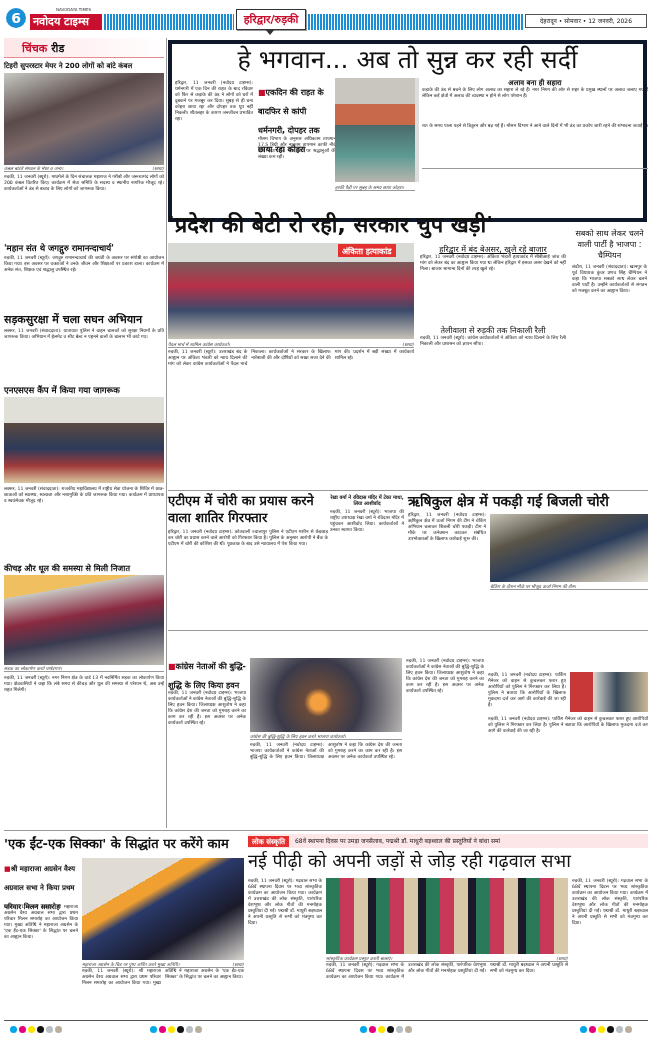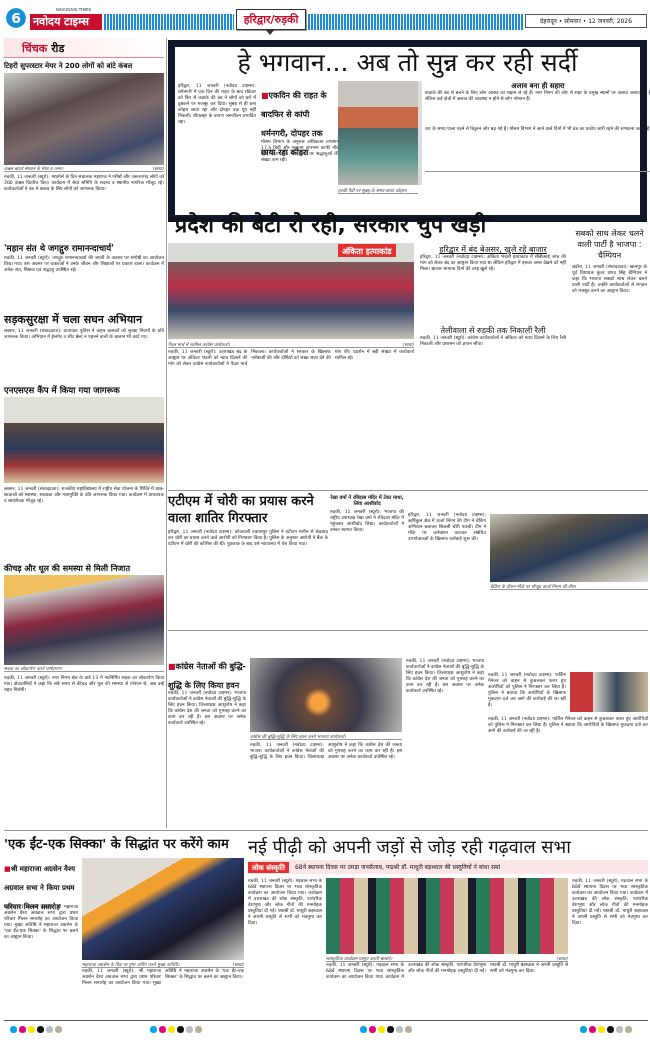--- a/index.html
+++ b/index.html
@@ -12,21 +12,21 @@
   .stripe { top: 14px; height: 16px; background: repeating-linear-gradient(90deg, #1a8fd6 0 2px, #fff 2px 3px); }
   .section-tag { left: 236px; top: 9px; width: 70px; height: 21px; border: 1px solid #333; background: #fff; color: #c8102e; font-weight: bold; font-size: 11px; text-align: center; line-height: 19px; box-shadow: 1px 1px 0 #999; }
   .section-tag::after { content: ""; position: absolute; left: 28px; bottom: -6px; border-left: 5px solid transparent; border-right: 5px solid transparent; border-top: 6px solid #333; }
   .dateline { left: 525px; top: 14px; width: 122px; height: 14px; border: 1px solid #555; background: #fff; font-size: 6px; line-height: 12px; text-align: center; }
   .col-text { font-size: 4.6px; line-height: 6px; color: #222; text-align: justify; overflow: hidden; }
   .hl { font-weight: bold; color: #111; }
   .photo { background: linear-gradient(135deg, #7a8a96, #b8a89a 40%, #6f6a68 70%, #a9b3b8); }
   .caption { font-size: 4.5px; color: #444; font-style: italic; border-bottom: 1px solid #999; }
   .rule-v { width: 1px; background: #999; }
   .rule-h { height: 1px; background: #999; }
-  .red-box { border: 7px solid #0f172a; }
+  .red-box { border: 4px solid #0f172a; }
   .bullet { color: #c8102e; }
   .label-red { background: #e53030; color: #fff; font-weight: bold; font-size: 8px; padding: 1px 4px; }
   .cmyk { display: flex; gap: 2px; }
   .cmyk span { width: 7px; height: 7px; border-radius: 50%; display: inline-block; }
 </style>
 </head>
 <body>
 
 <div class="abs masthead">
   <div class="abs page-no">6</div>
@@ -111,20 +111,21 @@
   <div style="font-size:13px;font-weight:bold;line-height:17px;">एटीएम में चोरी का प्रयास करने वाला शातिर गिरफ्तार</div>
   <div class="col-text" style="height:96px;margin-top:3px;">हरिद्वार, 11 जनवरी (नवोदय टाइम्स): कोतवाली ज्वालापुर पुलिस ने एटीएम मशीन से छेड़छाड़ कर चोरी का प्रयास करने वाले आरोपी को गिरफ्तार किया है। पुलिस के अनुसार आरोपी ने बैंक के एटीएम में चोरी की कोशिश की थी। पूछताछ के बाद उसे न्यायालय में पेश किया गया।</div>
 </div>
 
 <div class="abs" style="left:330px;top:494px;width:74px;height:134px;">
   <div style="font-size:5px;text-align:center;font-weight:bold;">रेखा वर्मा ने रविदास मंदिर में टेका माथा, लिया आशीर्वाद</div>
   <div class="col-text" style="height:116px;margin-top:3px;">रुड़की, 11 जनवरी (ब्यूरो): भाजपा की राष्ट्रीय उपाध्यक्ष रेखा वर्मा ने रविदास मंदिर में पहुंचकर आशीर्वाद लिया। कार्यकर्ताओं ने उनका स्वागत किया।</div>
 </div>
 
 <div class="abs" style="left:408px;top:492px;width:240px;height:136px;">
+  <div style="font-size:14px;font-weight:bold;line-height:18px;">ऋषिकुल क्षेत्र में पकड़ी गई बिजली चोरी</div>
   <div class="abs col-text" style="left:0;top:20px;width:78px;height:112px;">हरिद्वार, 11 जनवरी (नवोदय टाइम्स): ऋषिकुल क्षेत्र में ऊर्जा निगम की टीम ने चेकिंग अभियान चलाकर बिजली चोरी पकड़ी। टीम ने मौके पर कनेक्शन काटकर संबंधित उपभोक्ताओं के खिलाफ कार्रवाई शुरू की।</div>
   <div class="abs photo" style="left:82px;top:22px;width:158px;height:68px;background:linear-gradient(160deg,#c9c4b8,#5a5448 30%,#2a3c5a 55%,#a9a49a 80%,#e0ddd5);"></div>
   <div class="abs caption" style="left:82px;top:91px;width:158px;">चेकिंग के दौरान मौके पर मौजूद ऊर्जा निगम की टीम।</div>
 </div>
 
 <div class="abs rule-h" style="left:168px;top:630px;width:480px;"></div>
 
 <div class="abs" style="left:168px;top:632px;width:318px;height:190px;">
   <div class="abs" style="left:0;top:22px;width:78px;">
     <span class="bullet" style="font-size:8px;">■</span><span class="hl" style="font-size:8px;line-height:10px;">कांग्रेस नेताओं की बुद्धि-शुद्धि के लिए किया हवन</span>
@@ -152,25 +153,25 @@
   <div class="abs col-text" style="left:0;top:70px;width:74px;height:106px;">रुड़की, 11 जनवरी (ब्यूरो): श्री महाराजा अग्रसेन वैश्य अग्रवाल सभा द्वारा प्रथम परिवार मिलन समारोह का आयोजन किया गया। मुख्य अतिथि ने महाराजा अग्रसेन के 'एक ईंट-एक सिक्का' के सिद्धांत पर चलने का आह्वान किया।</div>
   <div class="abs photo" style="left:78px;top:24px;width:162px;height:102px;background:linear-gradient(150deg,#e0dcd4 0 30%,#f0a030 30% 38%,#2a3a6a 45%,#1a1a2a 70%,#d9d6d0);"></div>
   <div class="abs caption" style="left:78px;top:127px;width:162px;display:flex;justify-content:space-between;">
     <span>महाराजा अग्रसेन के चित्र पर पुष्प अर्पित करते मुख्य अतिथि।</span>
     <span>(छाया)</span>
   </div>
   <div class="abs col-text" style="left:78px;top:134px;width:162px;height:42px;column-count:2;column-gap:4px;">रुड़की, 11 जनवरी (ब्यूरो): श्री महाराजा अग्रसेन वैश्य अग्रवाल सभा द्वारा प्रथम परिवार मिलन समारोह का आयोजन किया गया। मुख्य अतिथि ने महाराजा अग्रसेन के 'एक ईंट-एक सिक्का' के सिद्धांत पर चलने का आह्वान किया।</div>
 </div>
 
 <div class="abs" style="left:248px;top:834px;width:400px;height:180px;">
-  <div style="font-size:18px;line-height:26px;">नई पीढ़ी को अपनी जड़ों से जोड़ रही गढ़वाल सभा</div>
   <div style="display:flex;align-items:center;background:#fde6e8;height:14px;">
     <span class="label-red" style="font-size:7px;">लोक संस्कृति</span>
     <span style="font-size:6px;margin-left:6px;white-space:nowrap;overflow:hidden;">68वें स्थापना दिवस पर उमड़ा जनसैलाब, पद्मश्री डॉ. माधुरी बड़थ्वाल की प्रस्तुतियों ने बांधा समां</span>
   </div>
+  <div style="font-size:18px;line-height:26px;">नई पीढ़ी को अपनी जड़ों से जोड़ रही गढ़वाल सभा</div>
   <div class="abs col-text" style="left:0;top:44px;width:74px;height:132px;">रुड़की, 11 जनवरी (ब्यूरो): गढ़वाल सभा के 68वें स्थापना दिवस पर भव्य सांस्कृतिक कार्यक्रम का आयोजन किया गया। कार्यक्रम में उत्तराखंड की लोक संस्कृति, पारंपरिक वेशभूषा और लोक गीतों की मनमोहक प्रस्तुतियां दी गईं। पद्मश्री डॉ. माधुरी बड़थ्वाल ने अपनी प्रस्तुति से सभी को मंत्रमुग्ध कर दिया।</div>
   <div class="abs photo" style="left:78px;top:44px;width:242px;height:76px;background:repeating-linear-gradient(90deg,#2a7a5a 0 14px,#c83858 14px 28px,#d8c8a8 28px 42px,#1a1a2a 42px 50px);"></div>
   <div class="abs caption" style="left:78px;top:121px;width:242px;display:flex;justify-content:space-between;">
     <span>सांस्कृतिक कार्यक्रम प्रस्तुत करती बालाएं।</span>
     <span>(छाया)</span>
   </div>
   <div class="abs col-text" style="left:78px;top:128px;width:242px;height:48px;column-count:3;column-gap:4px;">रुड़की, 11 जनवरी (ब्यूरो): गढ़वाल सभा के 68वें स्थापना दिवस पर भव्य सांस्कृतिक कार्यक्रम का आयोजन किया गया। कार्यक्रम में उत्तराखंड की लोक संस्कृति, पारंपरिक वेशभूषा और लोक गीतों की मनमोहक प्रस्तुतियां दी गईं। पद्मश्री डॉ. माधुरी बड़थ्वाल ने अपनी प्रस्तुति से सभी को मंत्रमुग्ध कर दिया।</div>
   <div class="abs col-text" style="left:324px;top:44px;width:76px;height:132px;">रुड़की, 11 जनवरी (ब्यूरो): गढ़वाल सभा के 68वें स्थापना दिवस पर भव्य सांस्कृतिक कार्यक्रम का आयोजन किया गया। कार्यक्रम में उत्तराखंड की लोक संस्कृति, पारंपरिक वेशभूषा और लोक गीतों की मनमोहक प्रस्तुतियां दी गईं। पद्मश्री डॉ. माधुरी बड़थ्वाल ने अपनी प्रस्तुति से सभी को मंत्रमुग्ध कर दिया।</div>
 </div>
 

